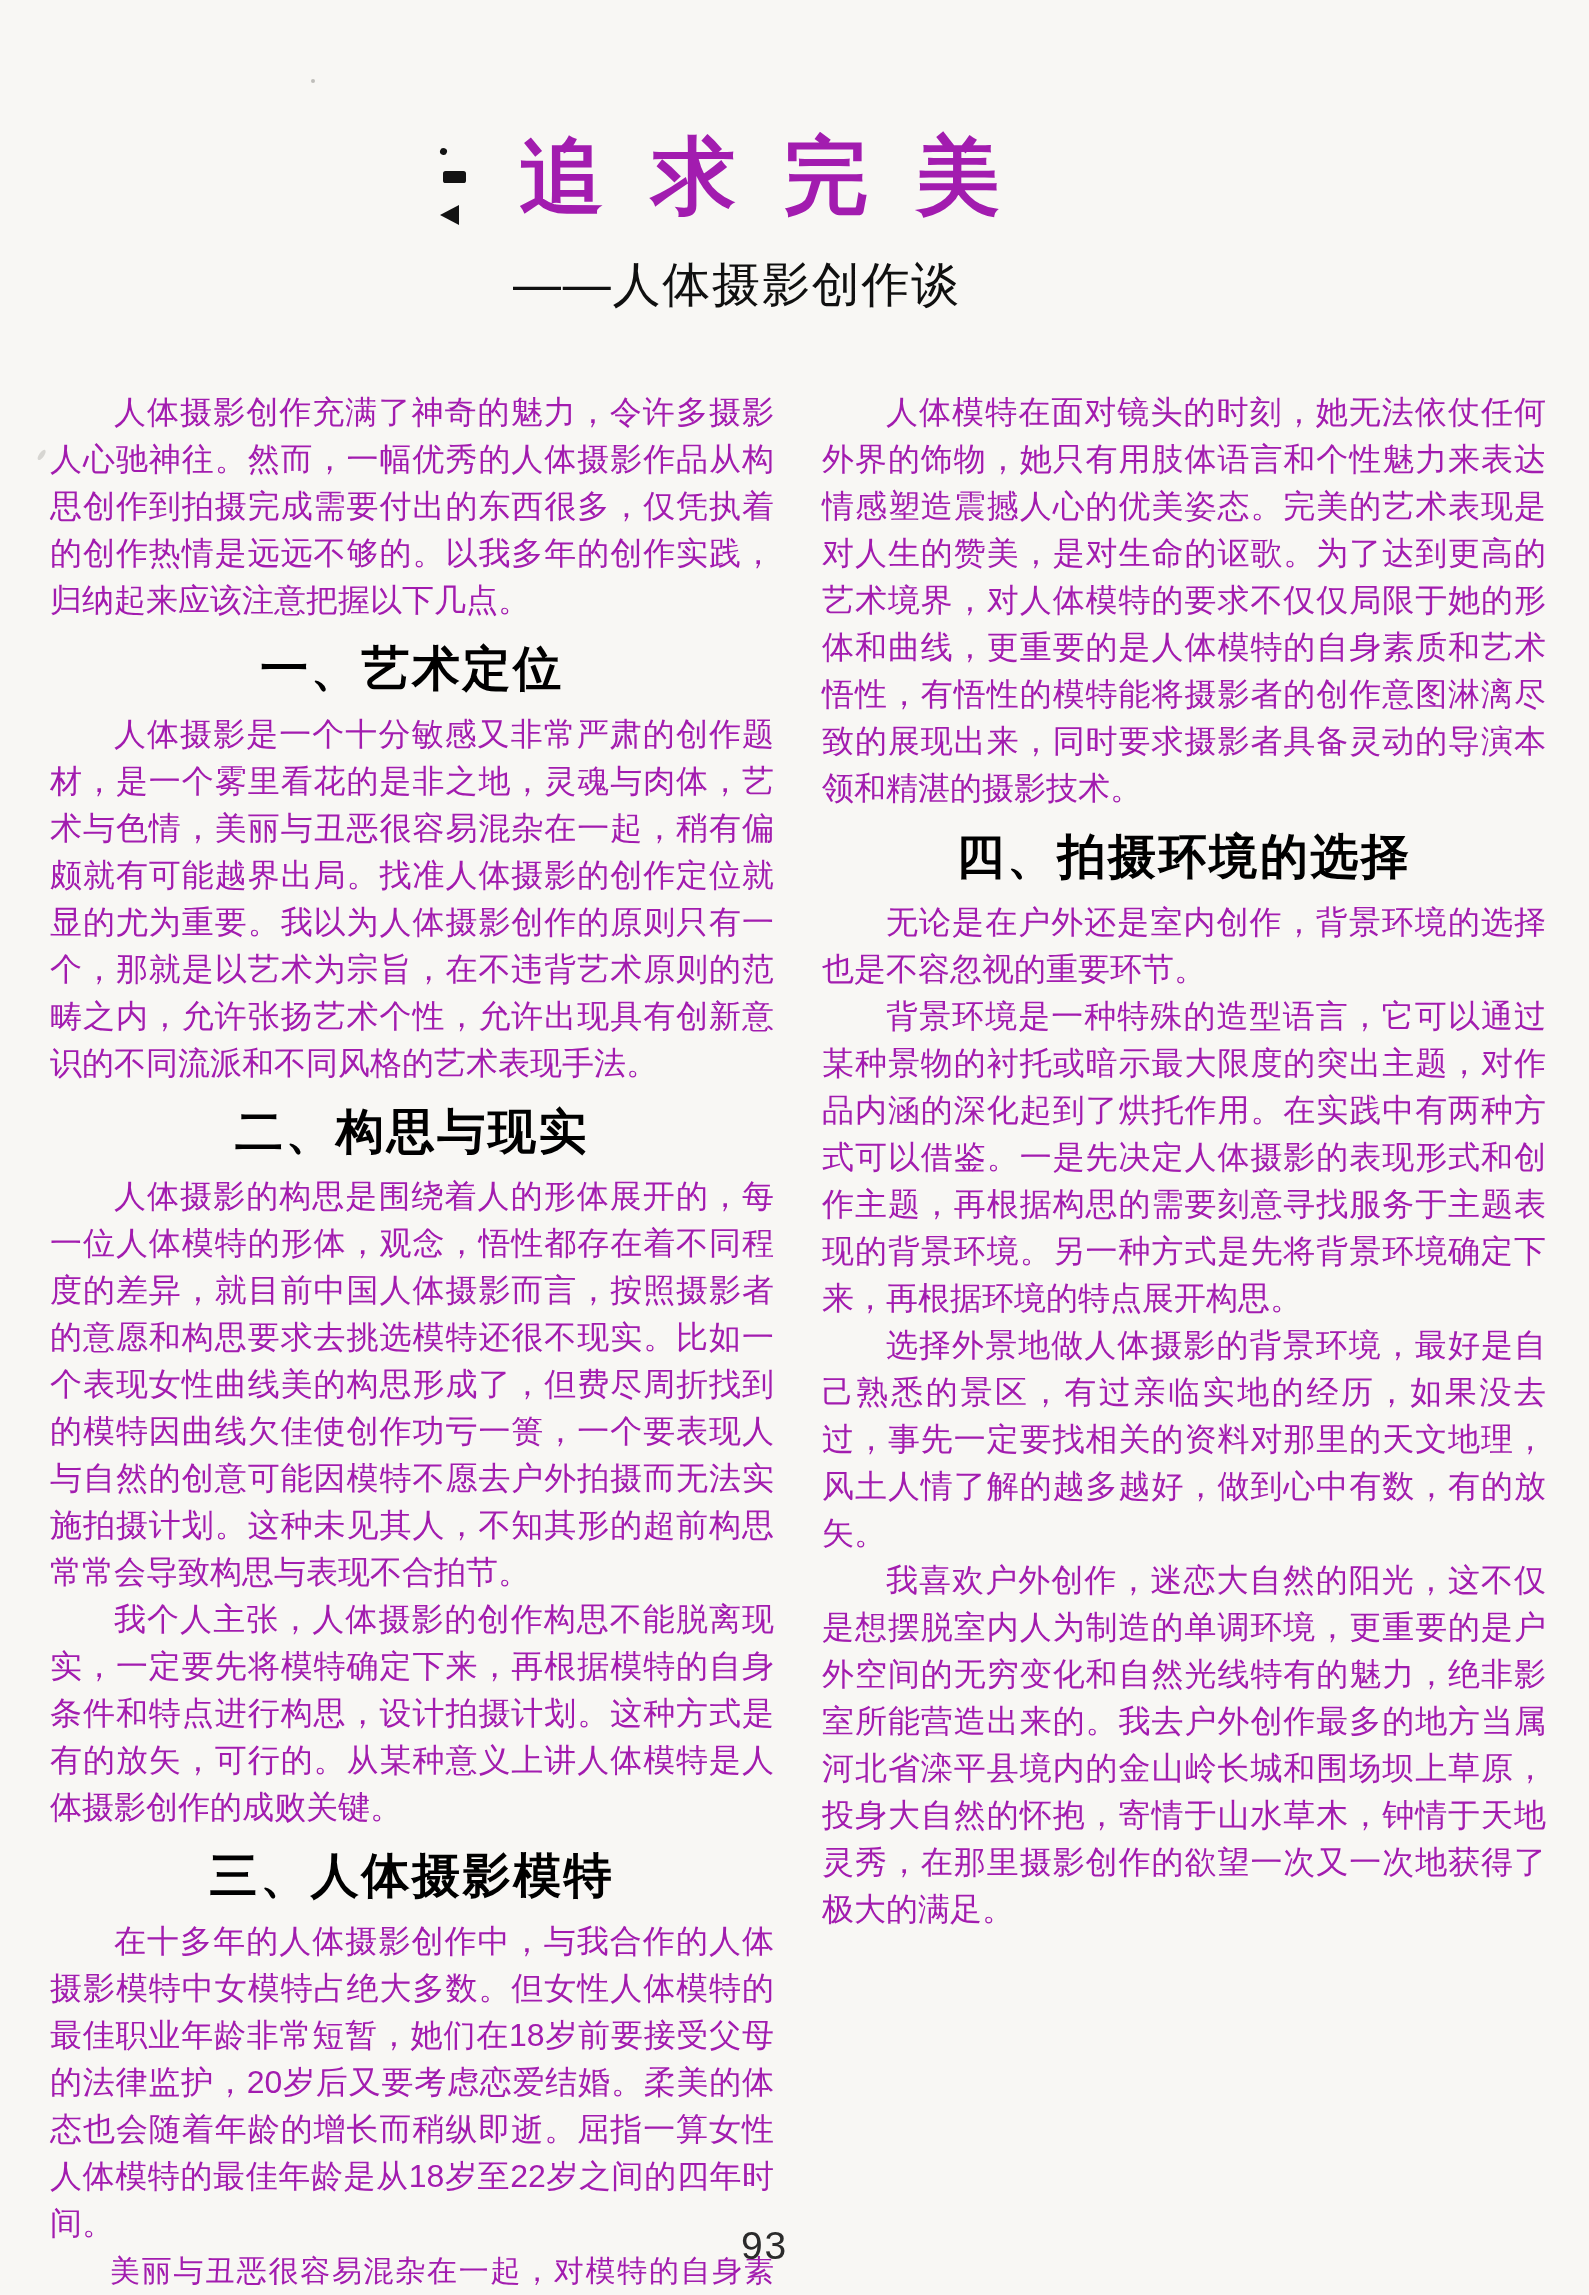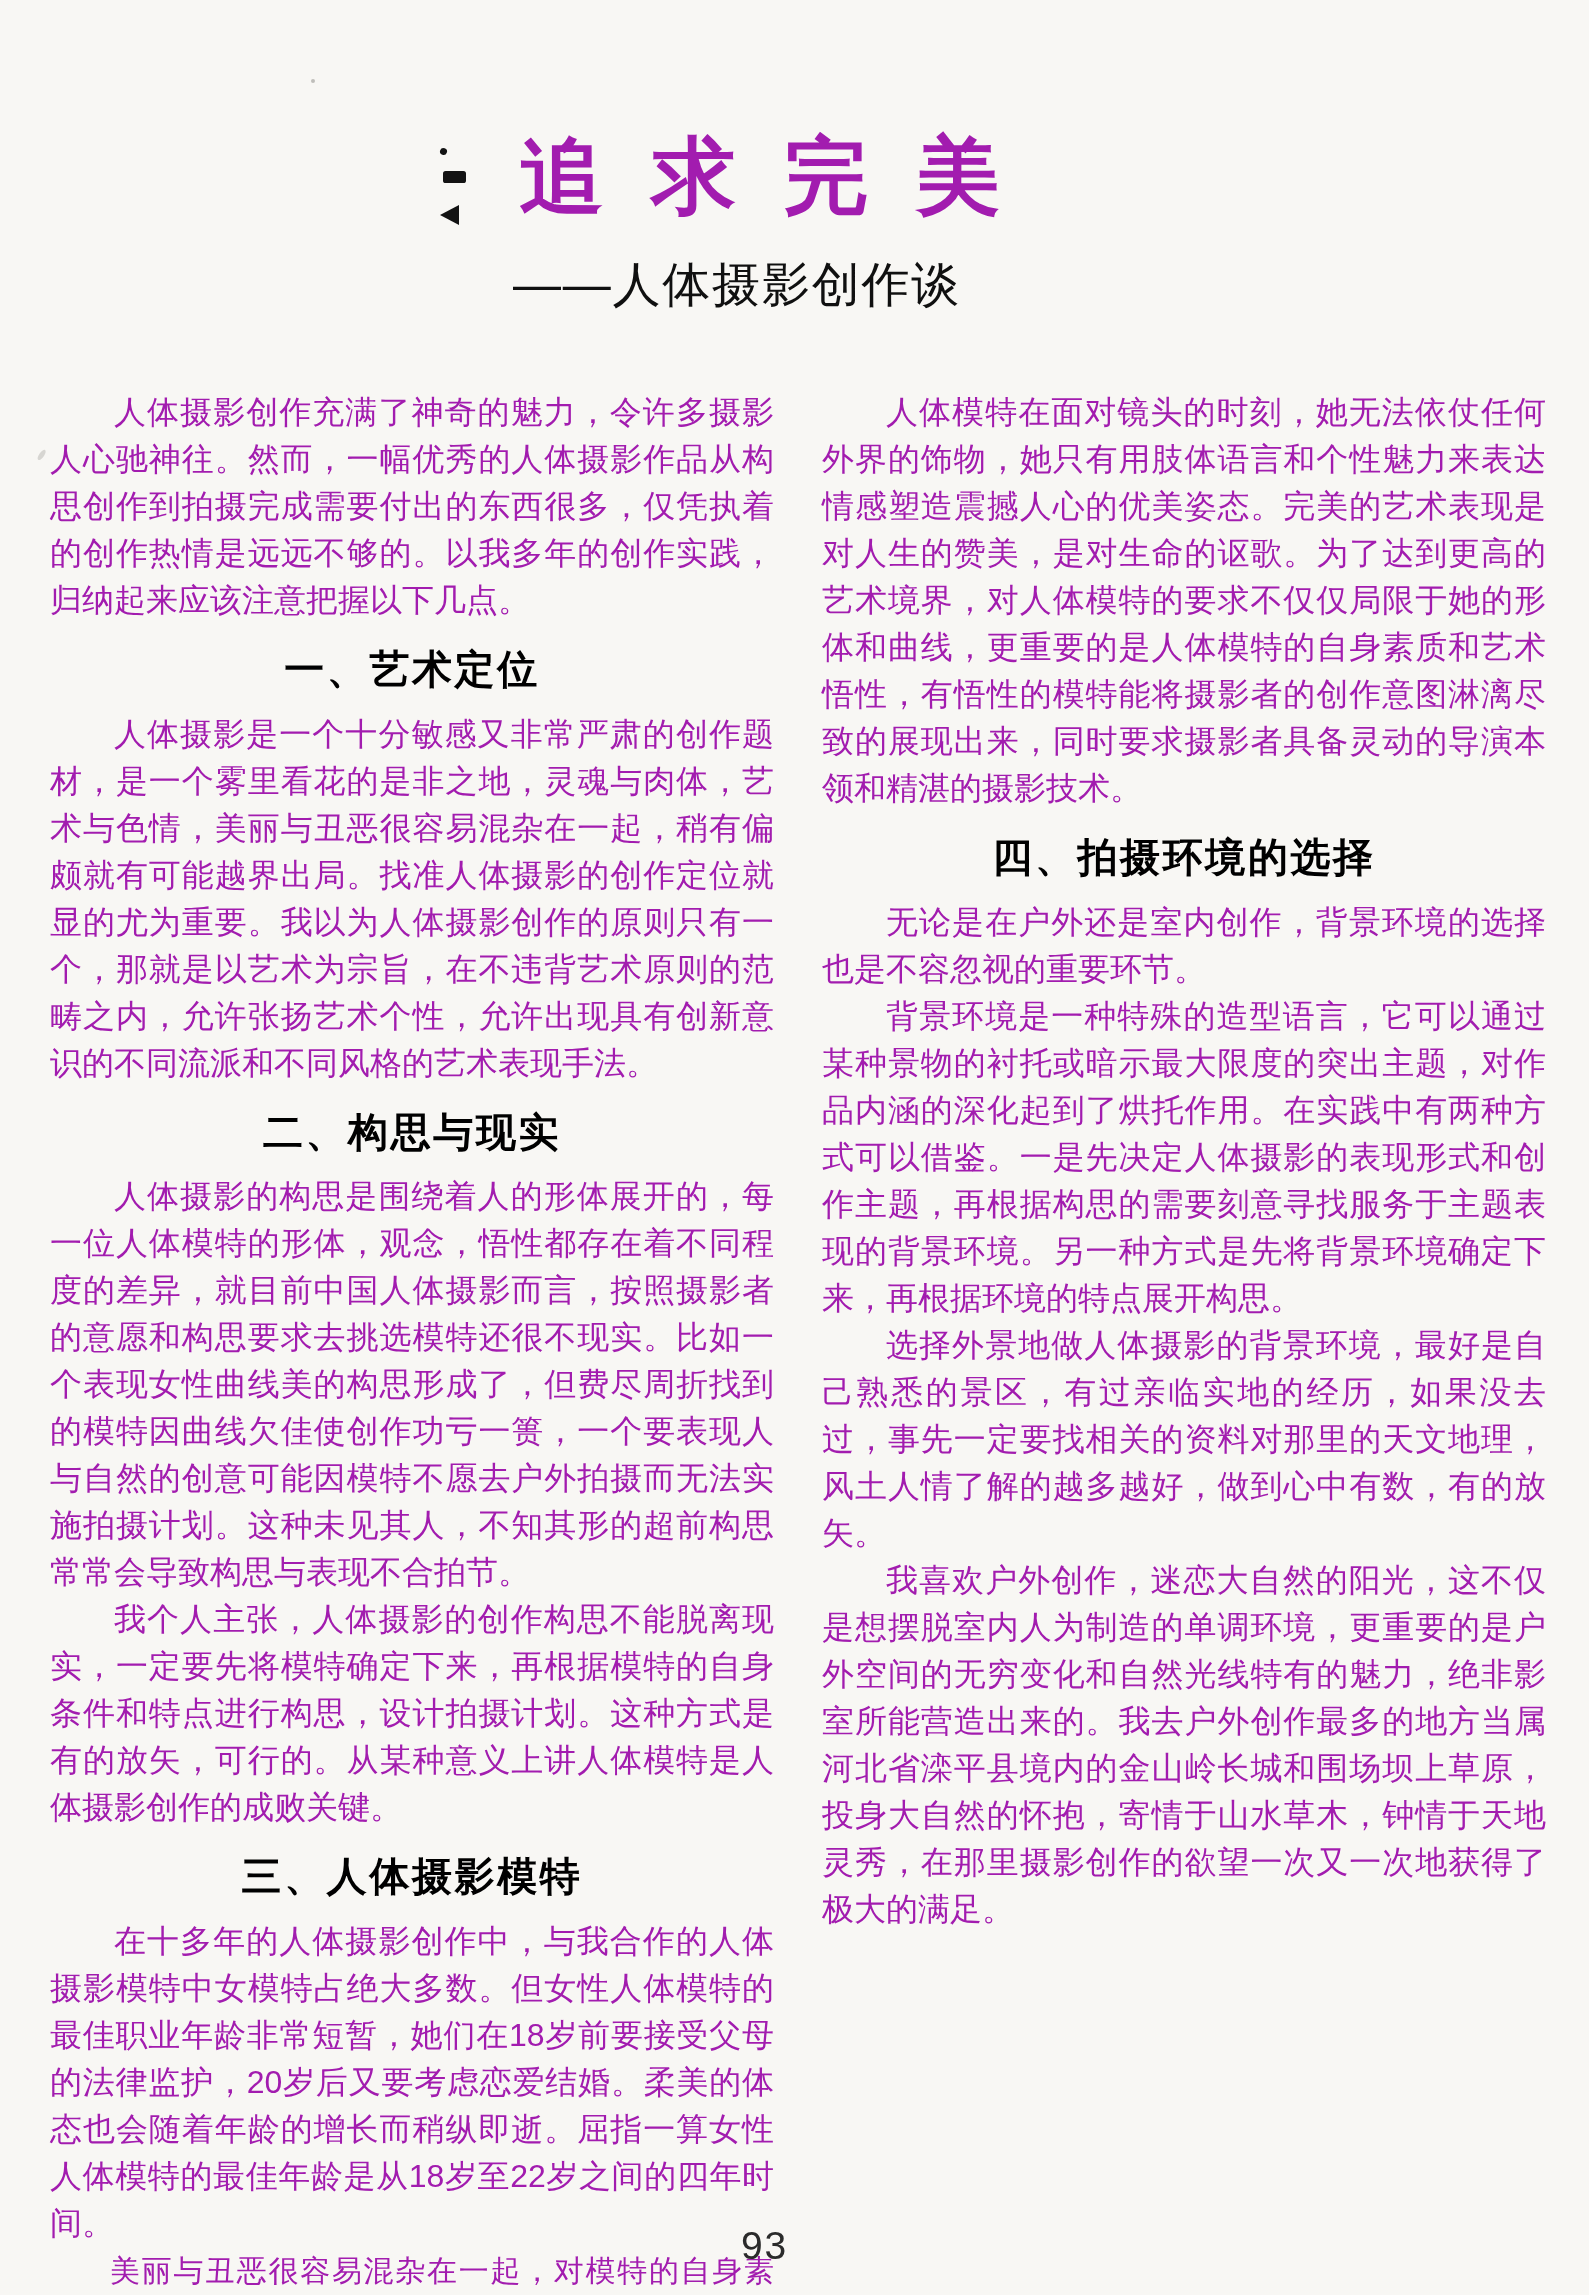--- a/index.html
+++ b/index.html
@@ -39,21 +39,21 @@
     font-size:32px;line-height:47px;
     text-align:justify;
     text-justify:inter-ideograph;
     color:#a21caf;
     letter-spacing:0;
   }
   .indent{text-indent:2em;}
   .partial{font-size:30px;}
   .sec-heading{
     margin:21px 0 17.7px 0;
-    font-size:40px;line-height:48px;
+    font-size:48px;line-height:48px;
     font-weight:700;color:#000;
     text-align:center;
     letter-spacing:2.6px;
   }
   
   .pageno{
     position:absolute;top:2224px;left:722px;width:85px;
     text-align:center;
     font-size:39px;color:#2b2b2b;letter-spacing:1.8px;
   }

